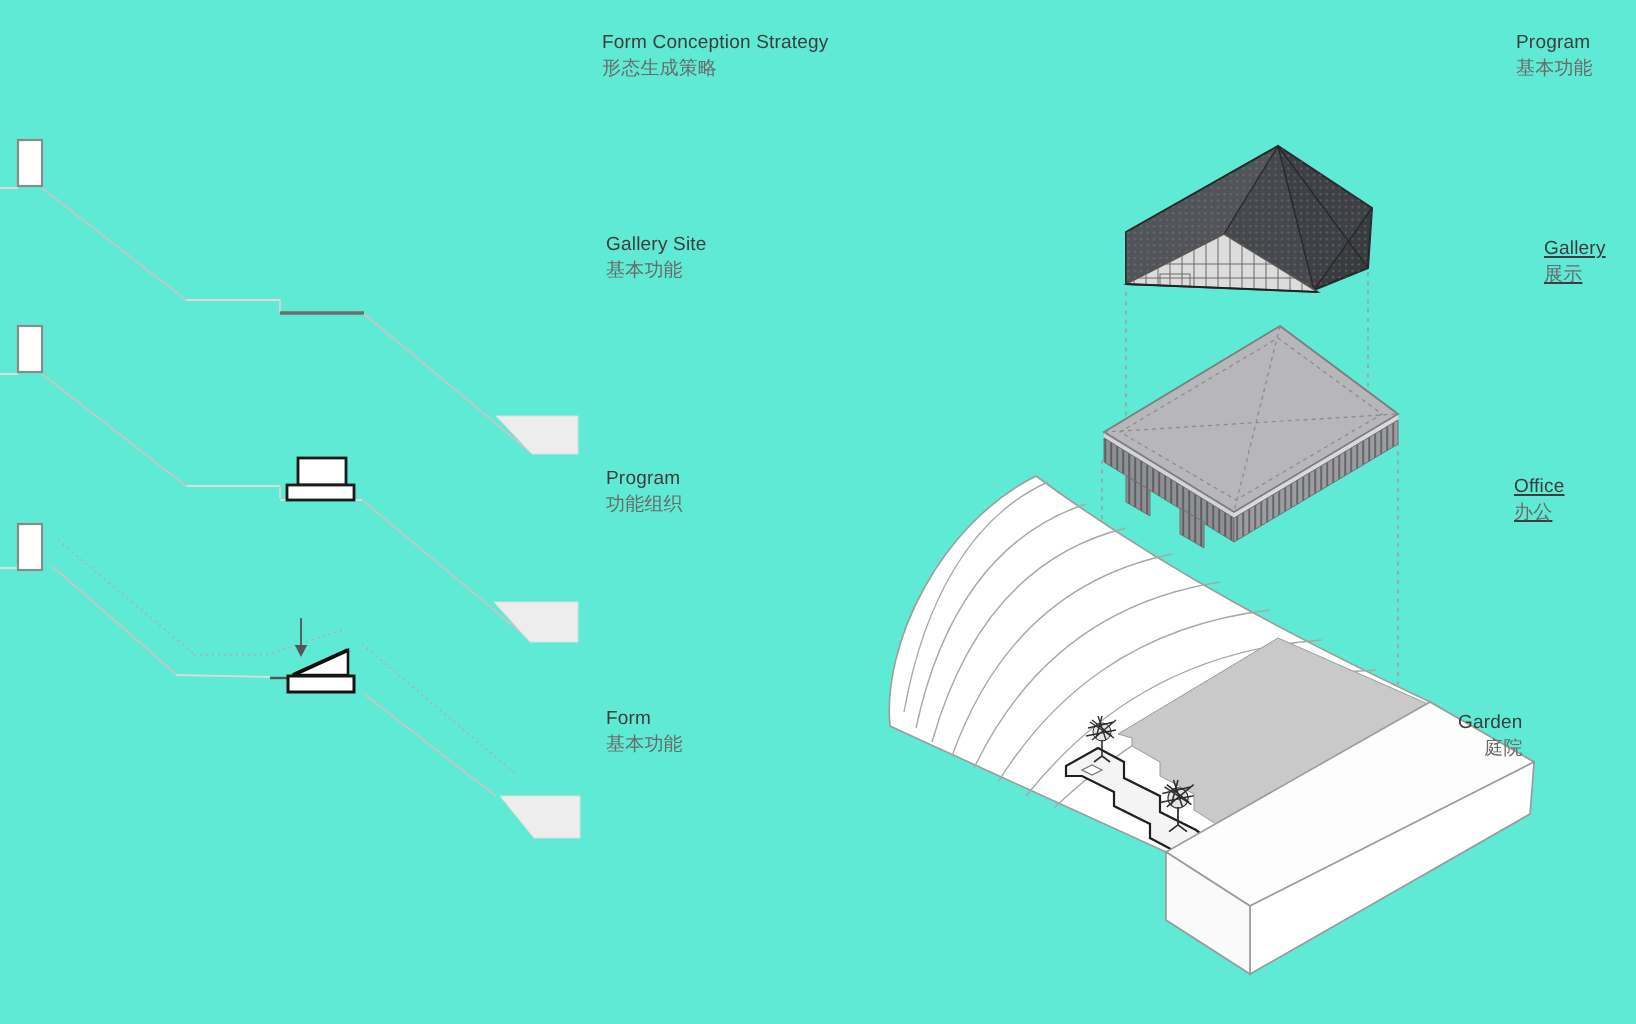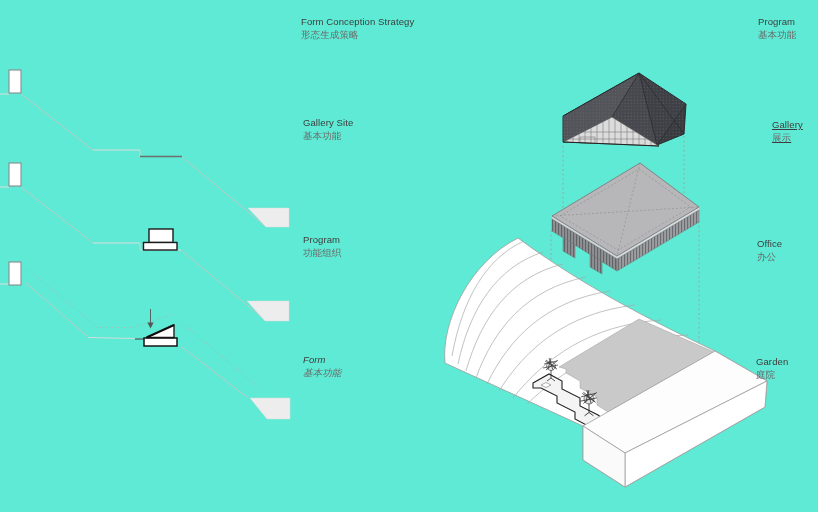--- a/index.html
+++ b/index.html
@@ -7,24 +7,24 @@
     position:relative;width:818px;height:512px;background:#5eead4;overflow:hidden;
     font-family:"Liberation Sans","DejaVu Sans",sans-serif;
   }
   .stage svg{position:absolute;left:0;top:0;}
   .lbl{position:absolute;font-size:9.5px;line-height:13px;color:#3d3d3d;letter-spacing:.1px;}
   .lbl .zh{color:#6a6a6a;}
   .title-left{left:301px;top:15px;}
   .title-right{left:758px;top:15px;}
   .lbl-existing{left:303px;top:116px;}
   .lbl-program-step{left:303px;top:233px;}
-  .lbl-form{left:303px;top:353px;font-style:italic;}
+  .lbl-form{left:303px;top:353px;}
   .lbl-gallery{left:772px;top:118px;text-decoration:underline;}
-  .lbl-office{left:757px;top:237px;}
-  .lbl-garden{left:756px;top:355px;}
+  .lbl-office{left:757px;top:237px;text-decoration:underline;}
+  .lbl-garden{left:729px;top:355px;text-align:right;}
 </style>
 </head>
 <body>
 
 <div class="stage">
 
 <svg width="818" height="512" viewBox="0 0 818 512">
   <defs>
     <pattern id="louv" width="3" height="6" patternUnits="userSpaceOnUse">
       <rect width="3" height="6" fill="#8e9094"></rect>

